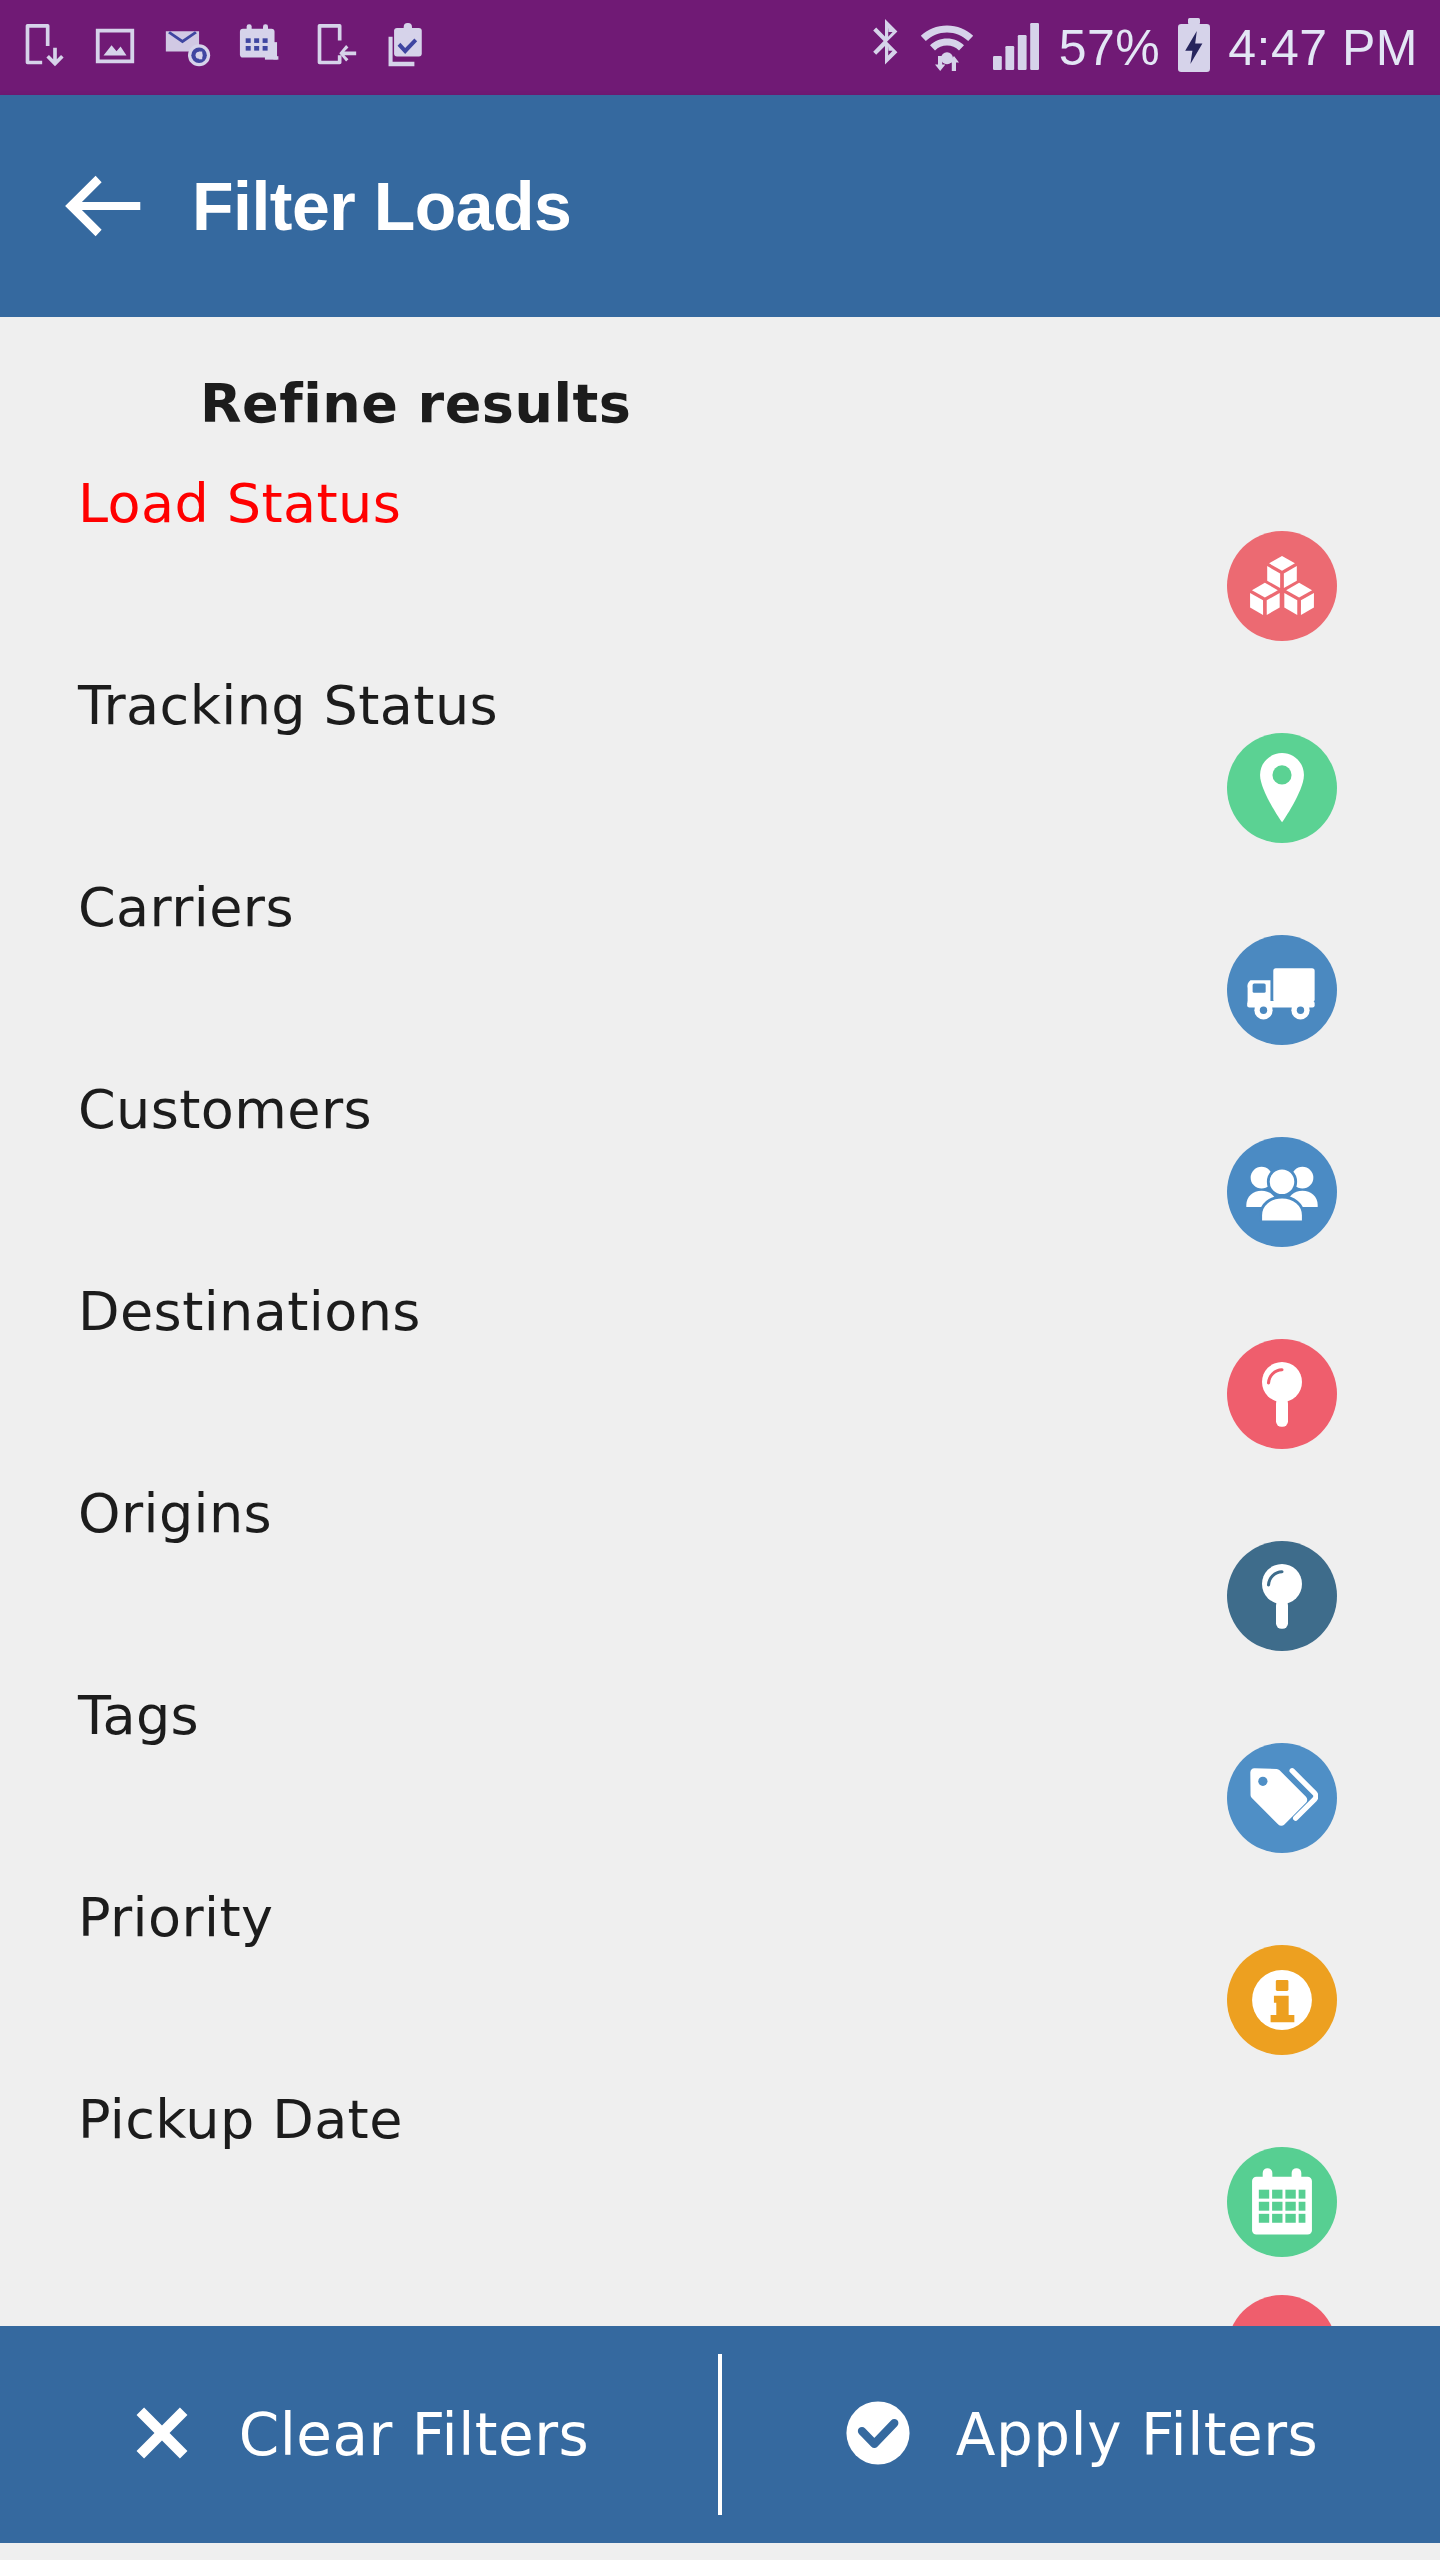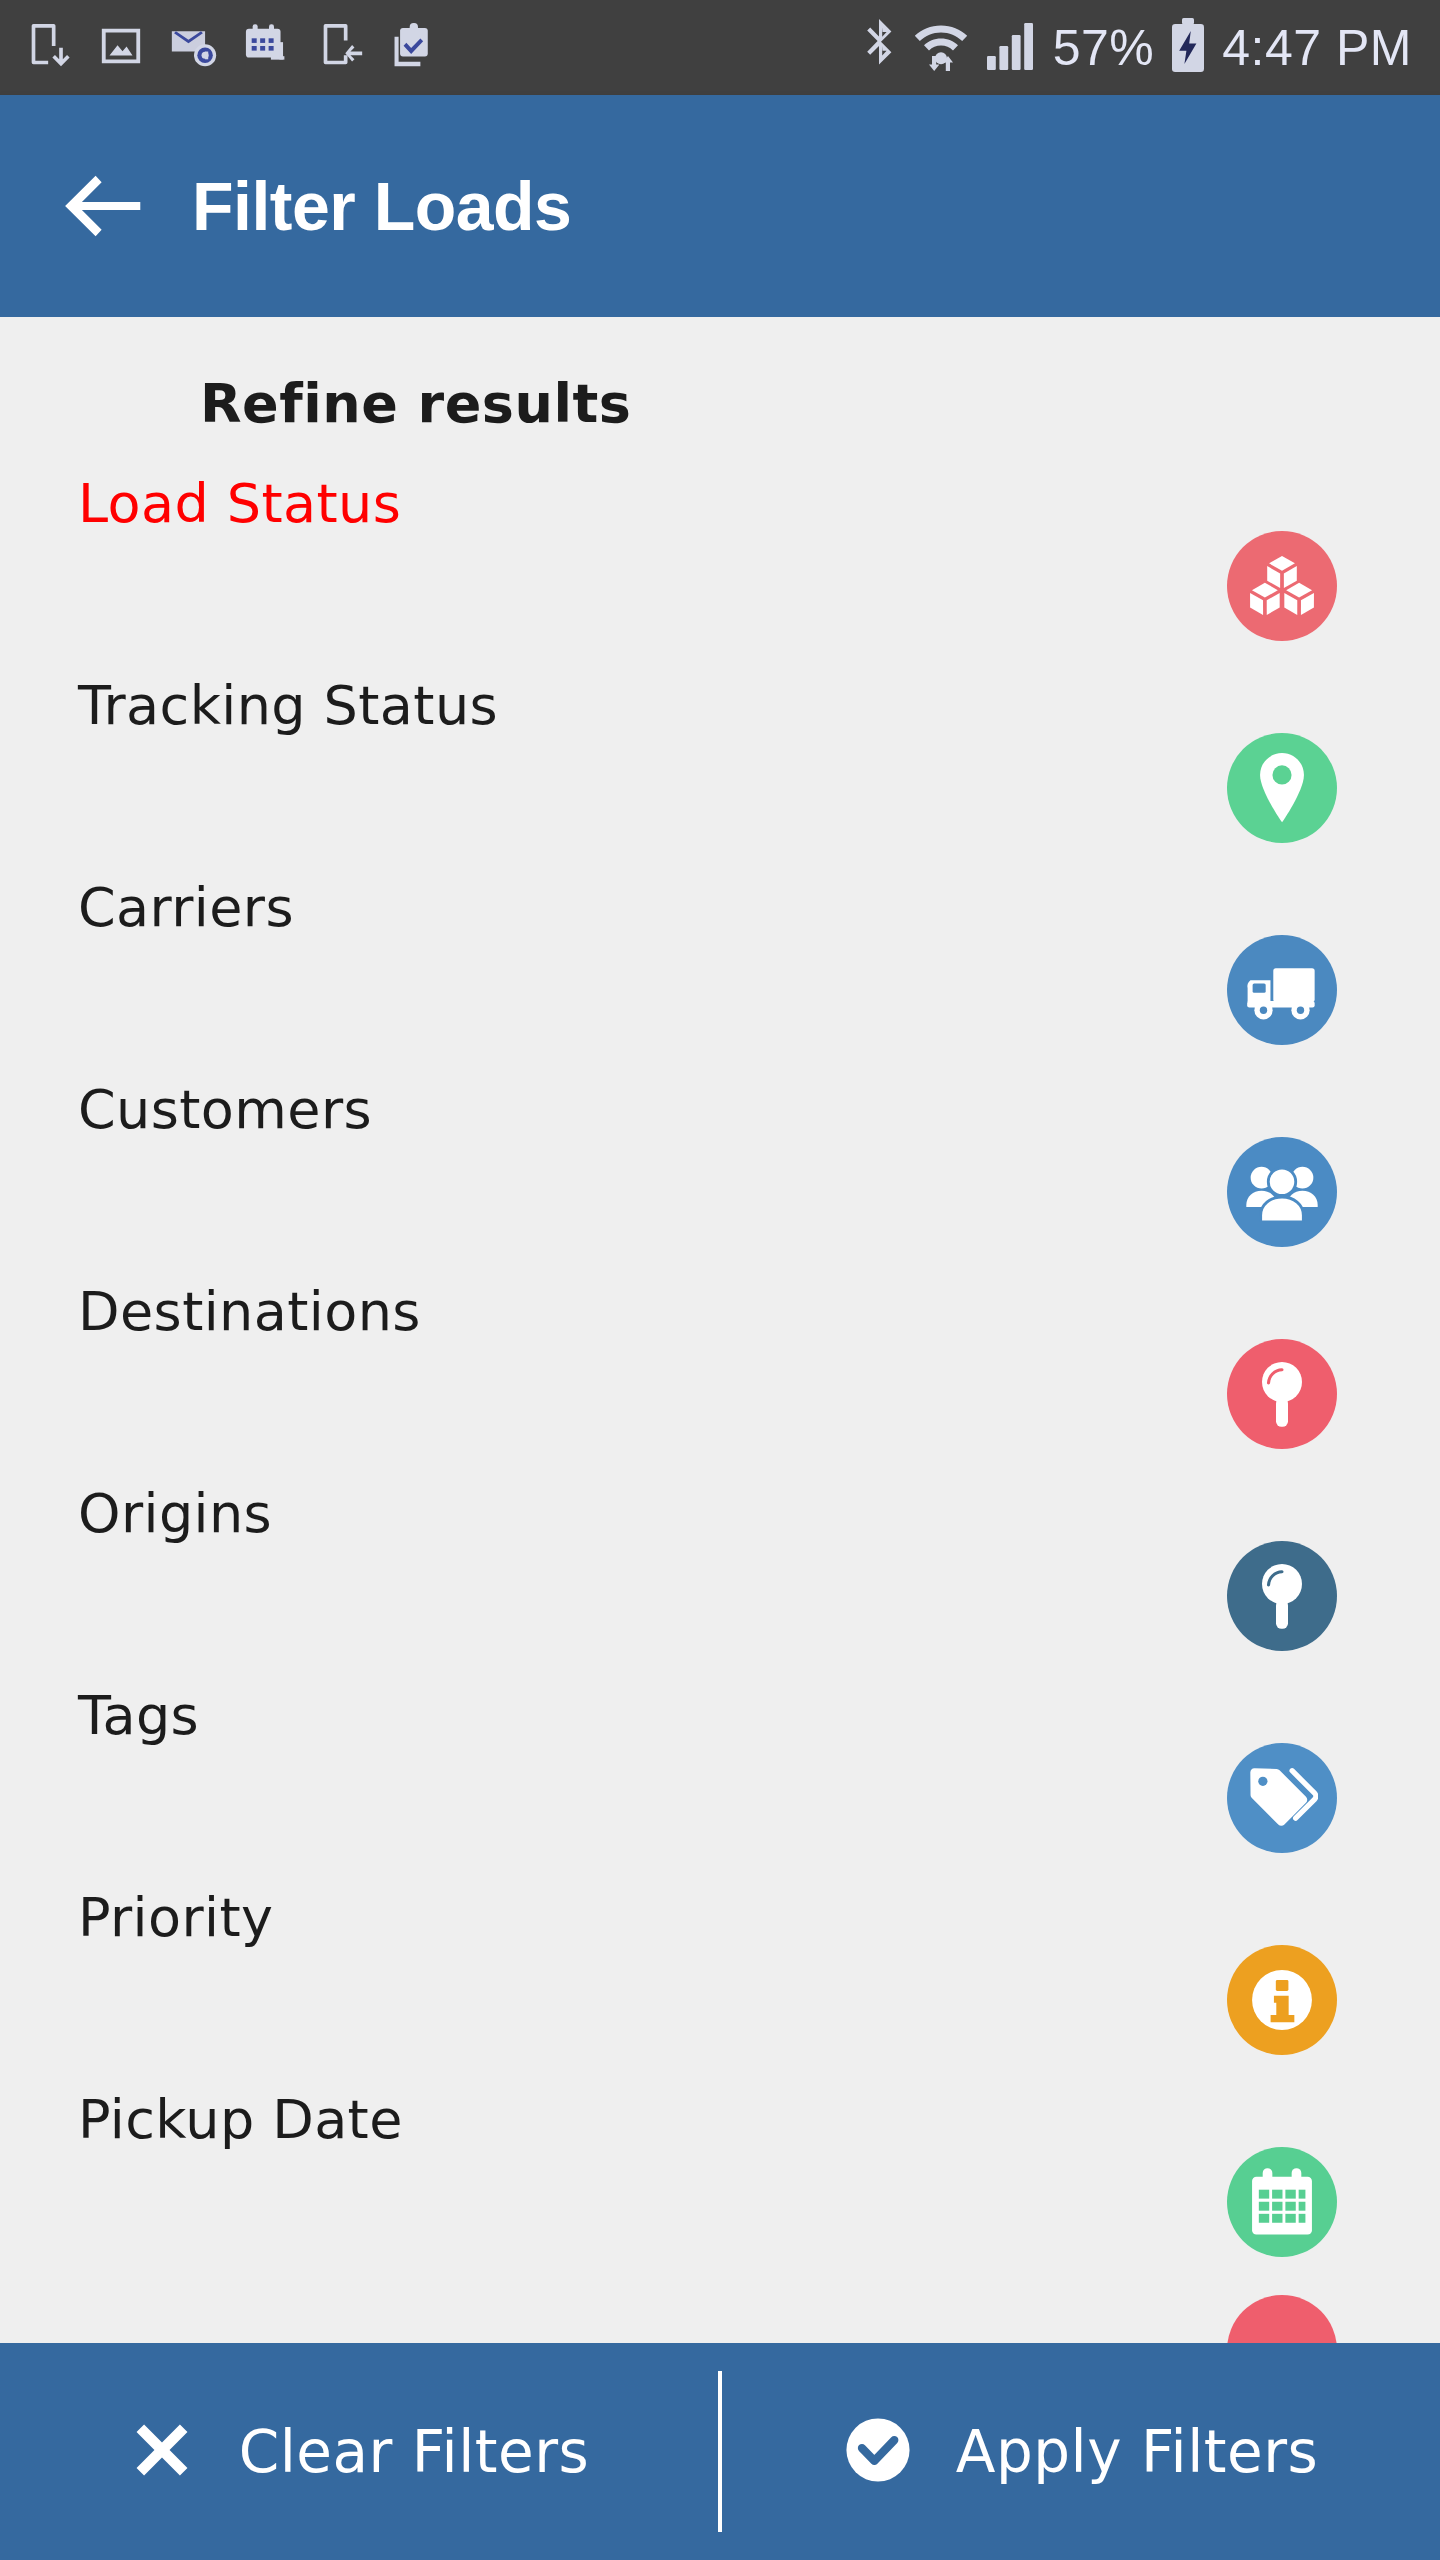--- a/index.html
+++ b/index.html
@@ -7,22 +7,22 @@
     width:1440px; height:2560px;
     background:#efeff0;
     font-family:"Liberation Sans", sans-serif;
     overflow:hidden;
   }
   #screen { position:relative; width:1440px; height:2560px; background:#efefef; }
 
   
   .statusbar {
     position:absolute; top:0; left:0; width:1440px; height:95px;
-    background:#404040;
-    display:flex; align-items:center; padding:0 28px;
+    background:#701a75;
+    display:flex; align-items:center; padding:0 22px;
   }
   .sb-left { display:flex; align-items:center; gap:26px; }
   .sb-right { margin-left:auto; display:flex; align-items:center; gap:16px; }
   .sb-ico { display:block; opacity:.92; }
   .sb-text {
     color:#e3e6f5; font-size:50px; font-weight:400;
     letter-spacing:.5px; font-family:"Liberation Sans", sans-serif;
   }
 
   
@@ -67,21 +67,21 @@
 
   .row-icon {
     margin-left:auto; width:110px; height:110px; border-radius:50%;
     display:flex; align-items:center; justify-content:center;
     flex:0 0 auto;
   }
   .row-icon svg { display:block; }
 
   
   .bottombar {
-    position:absolute; left:0; bottom:0; width:1440px; height:217px;
+    position:absolute; left:0; bottom:17px; width:1440px; height:217px;
     background:#35699f; display:flex; align-items:stretch;
   }
   .bb-btn {
     flex:1 1 50%; display:flex; align-items:center; justify-content:center;
     gap:44px; cursor:pointer;
   }
   .bb-label {
     color:#ffffff; font-size:58px; font-weight:400; letter-spacing:.5px;
     font-family:"DejaVu Sans", sans-serif;
   }

